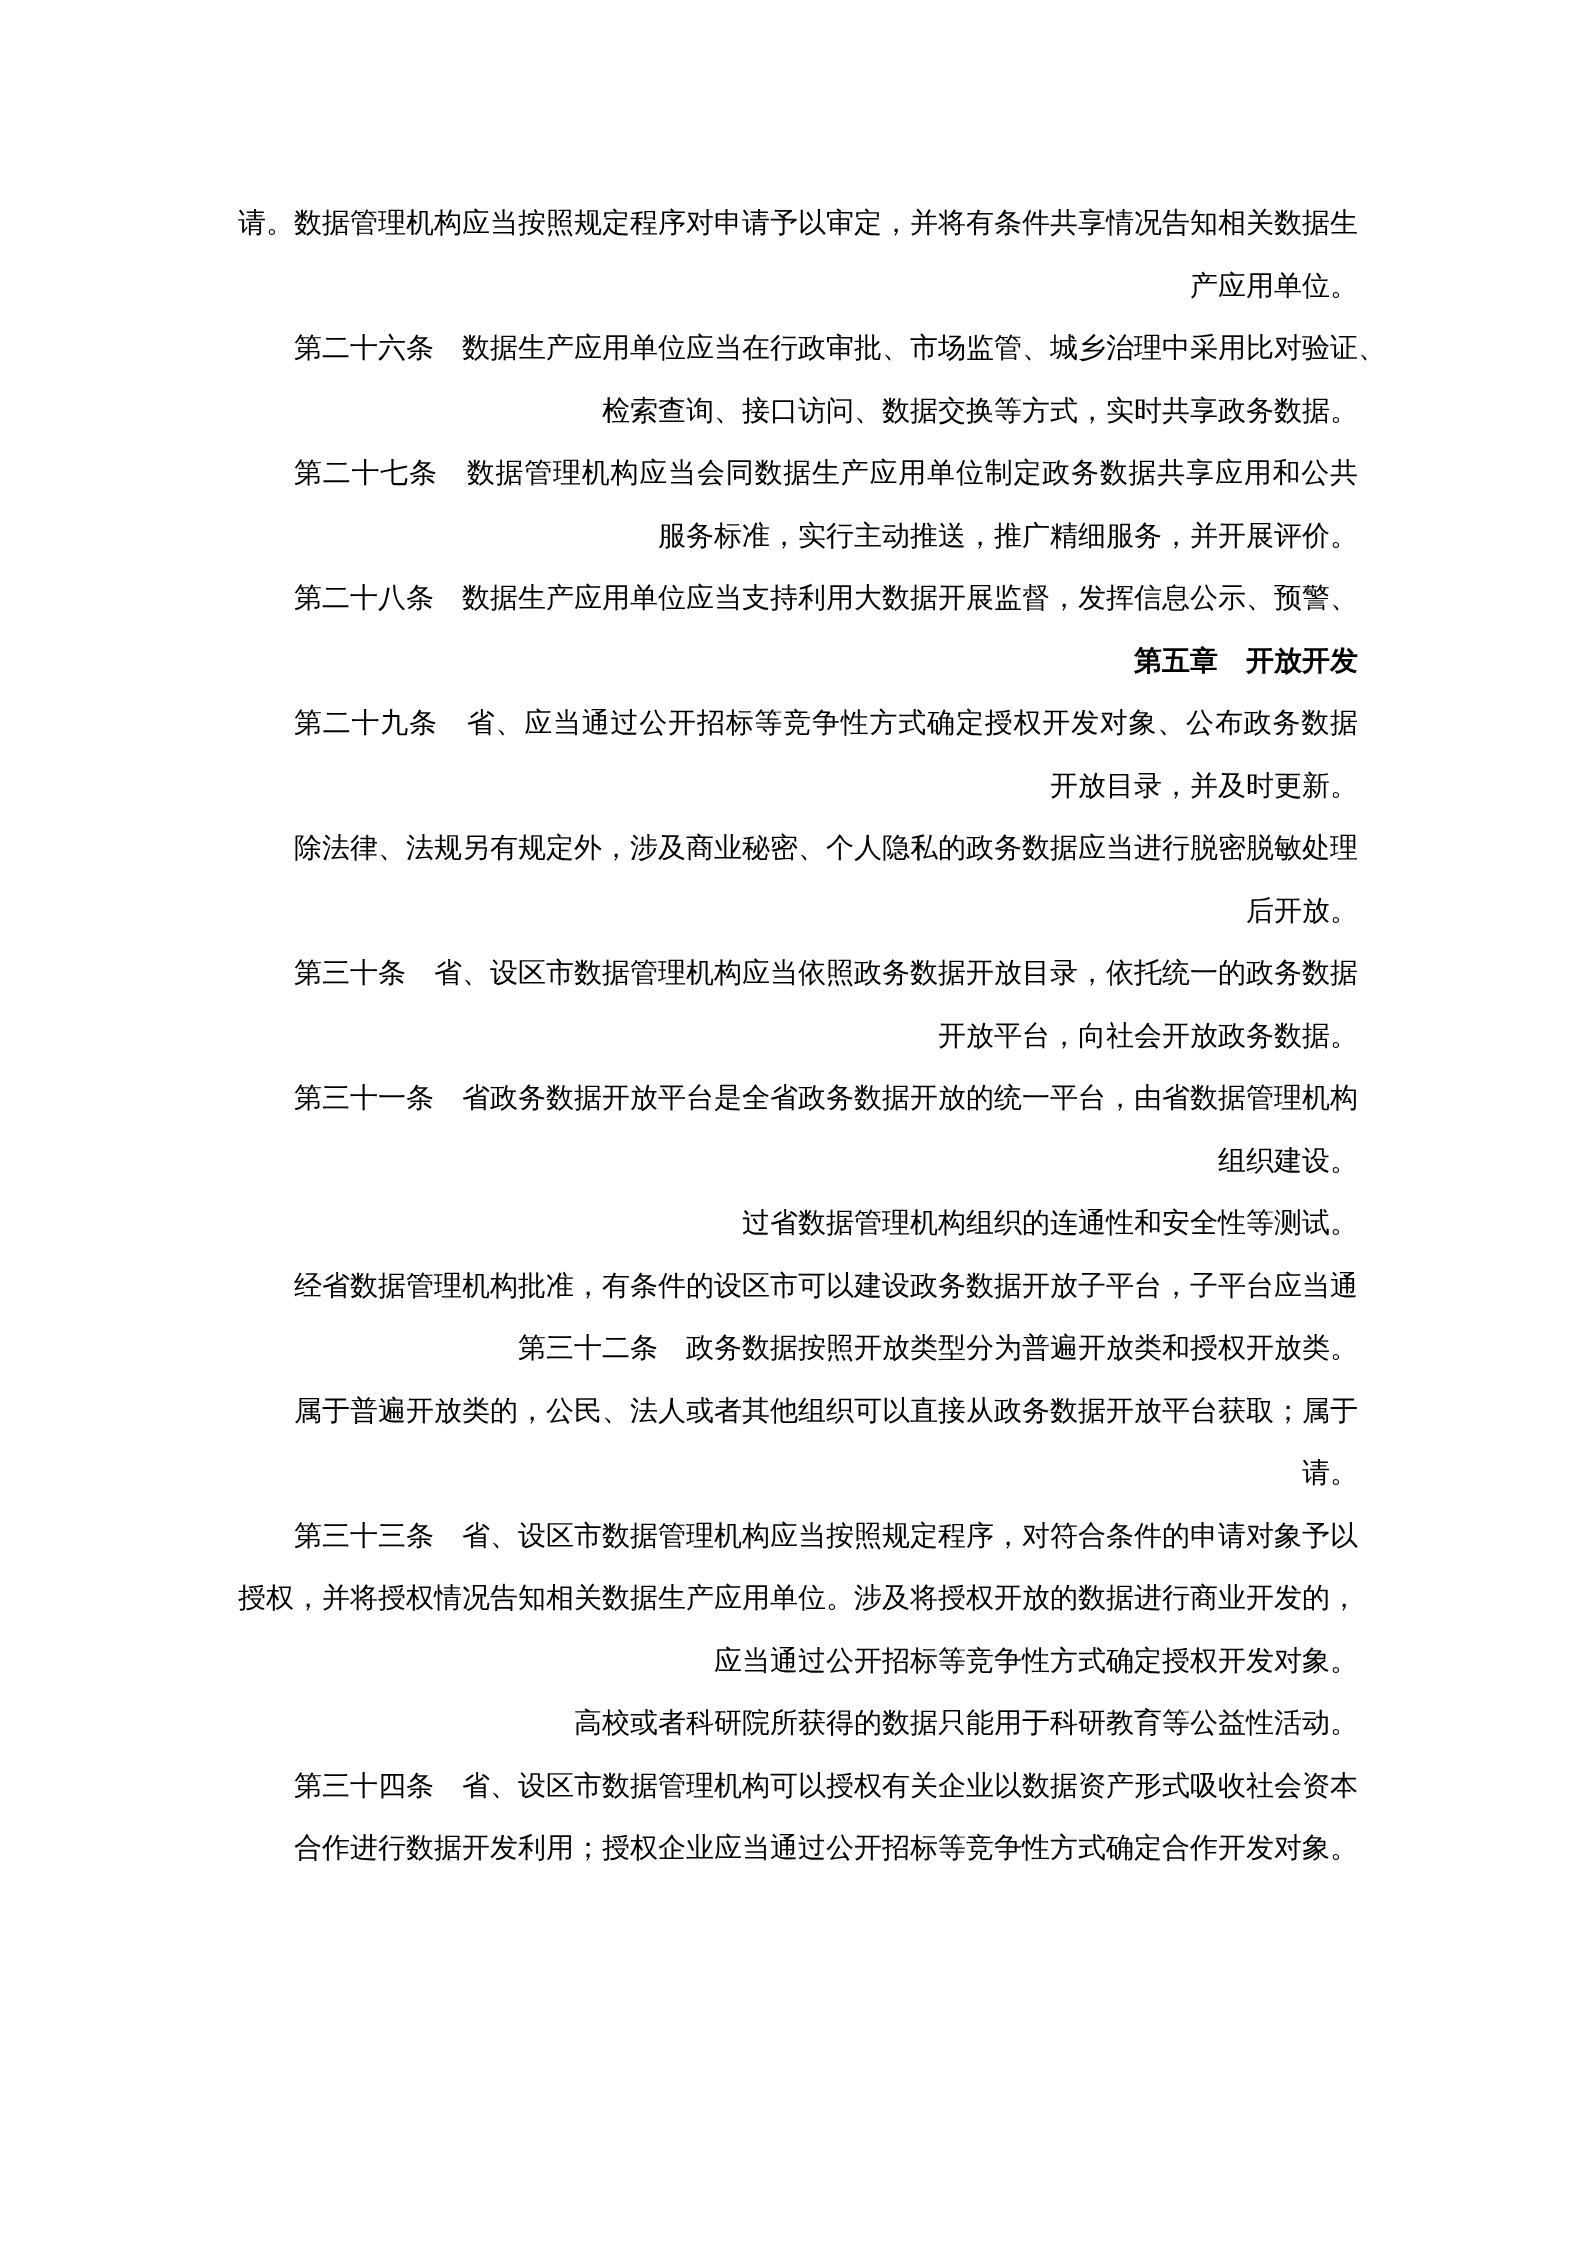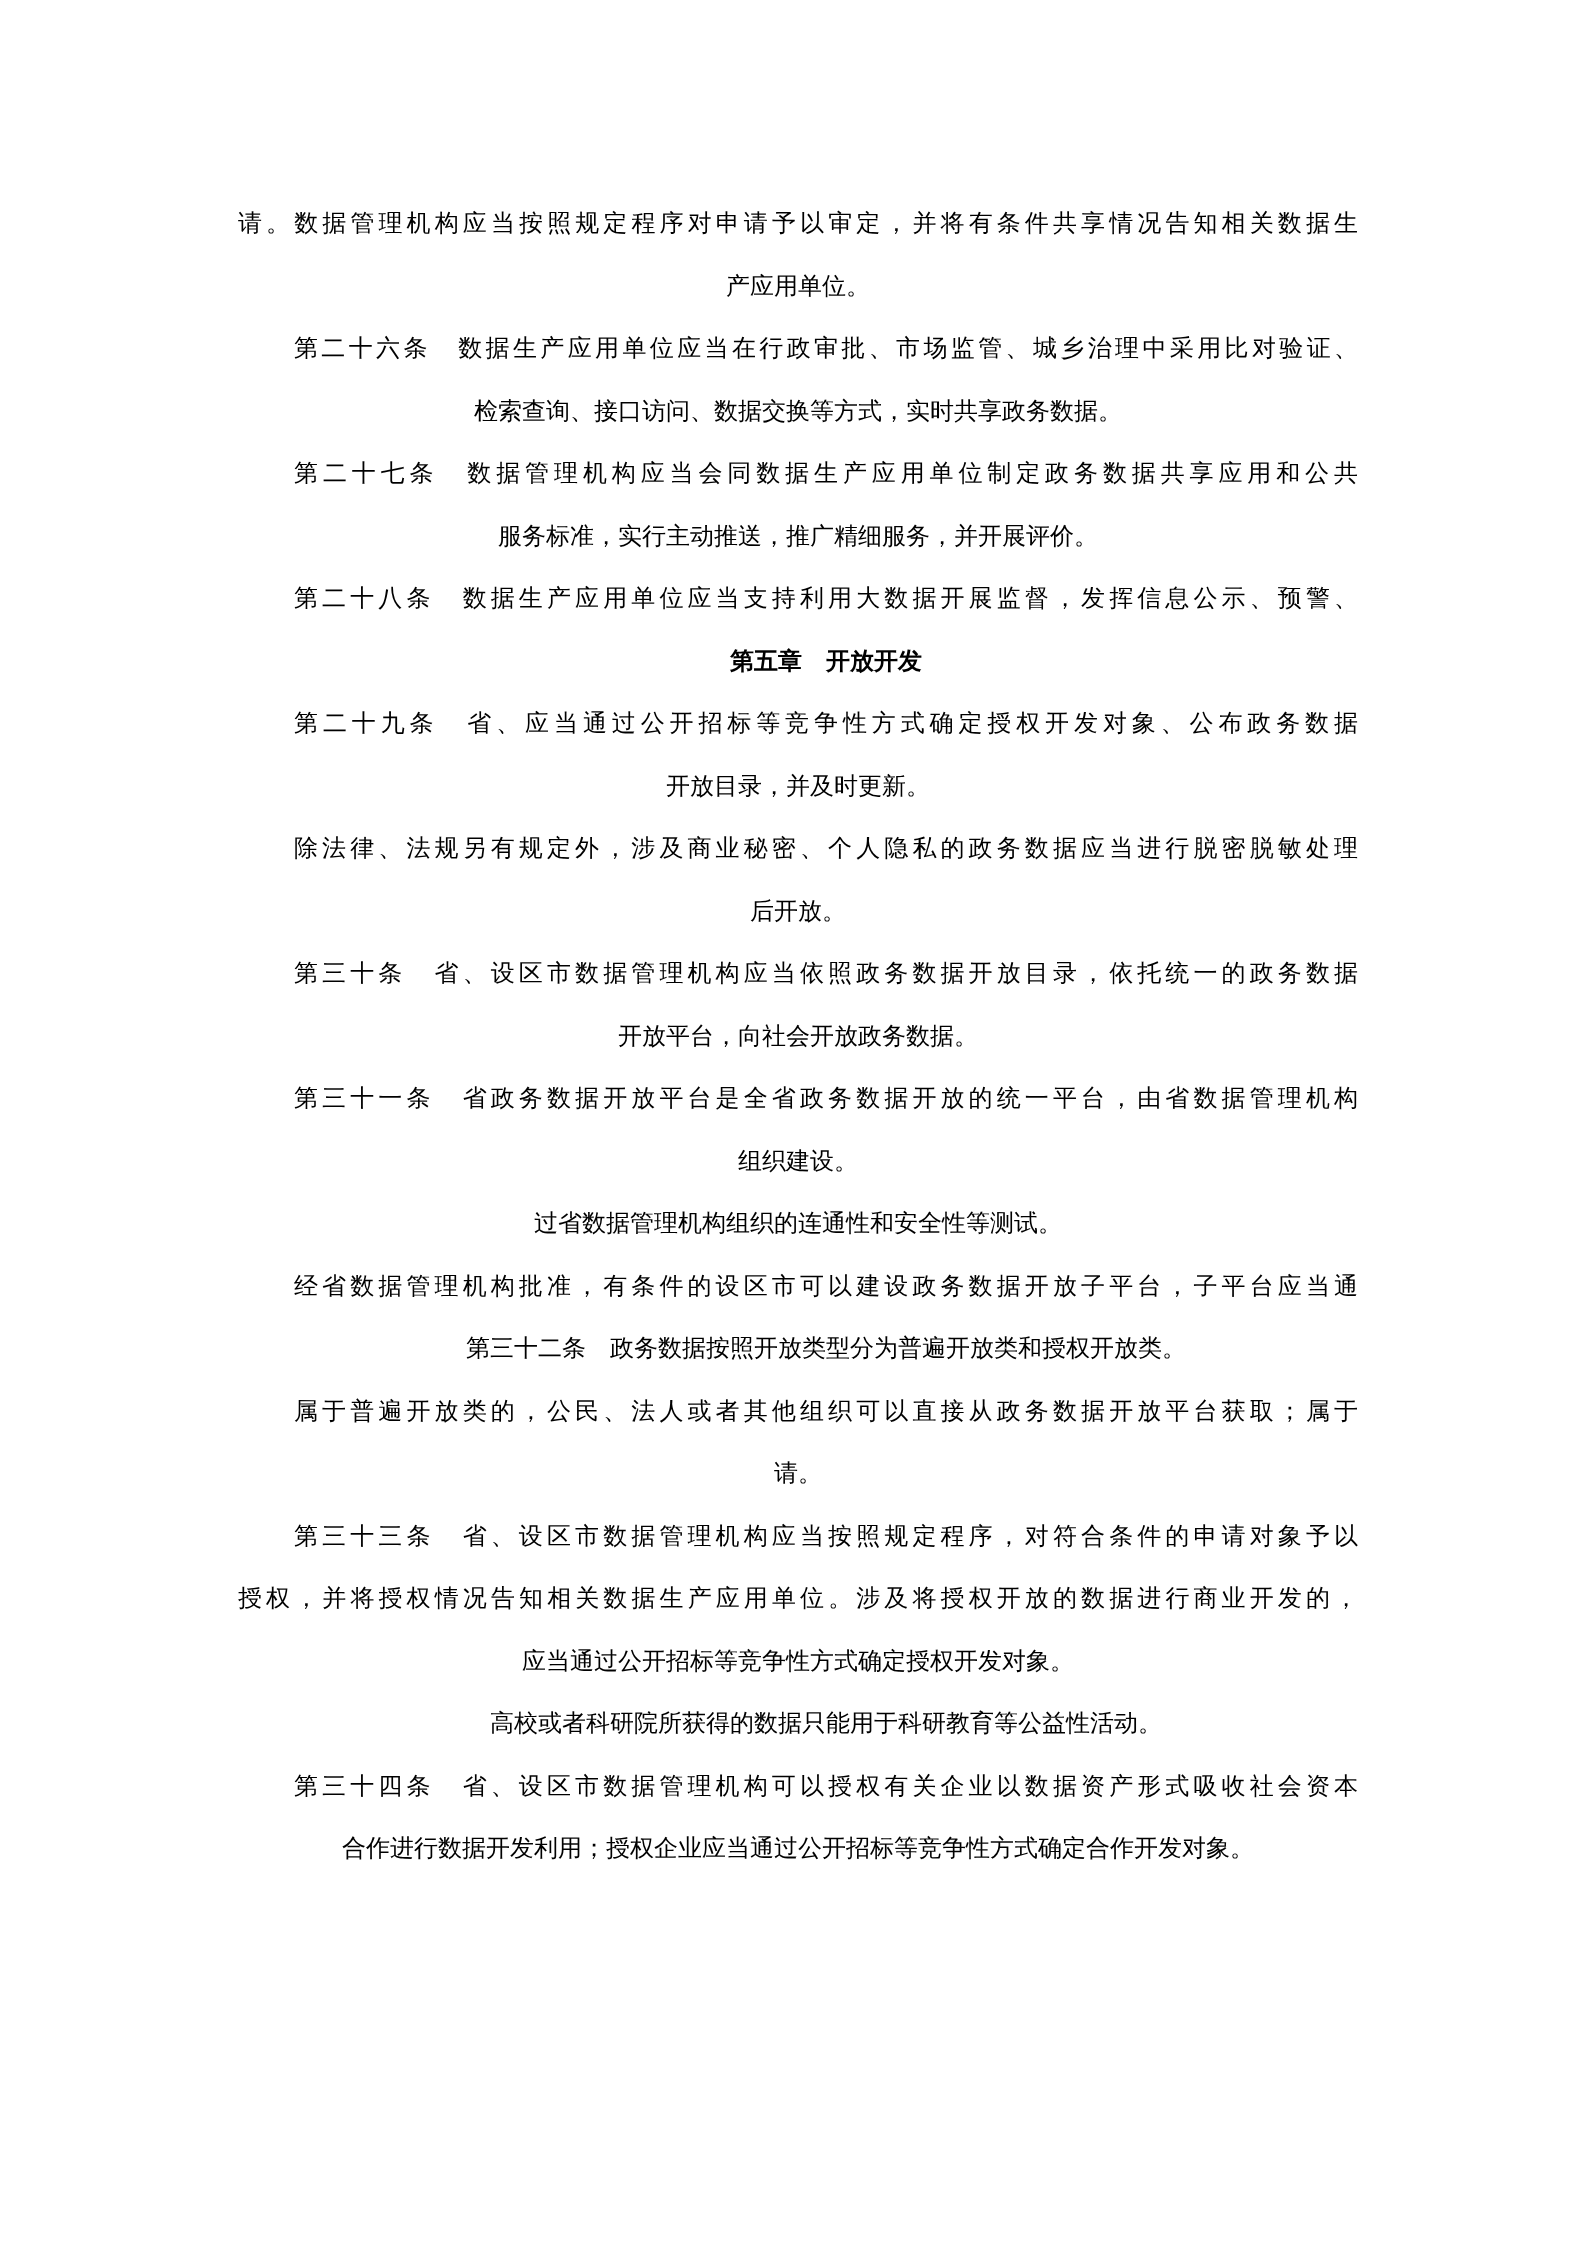--- a/index.html
+++ b/index.html
@@ -12,29 +12,29 @@
     width: 1586px;
     height: 2244px;
     background: #ffffff;
     box-sizing: border-box;
     padding: 192px 0 0 238px;
     overflow: hidden;
   }
   .doc-body {
     width: 1120px;
     font-family: "Liberation Serif", serif;
-    font-size: 24px;
+    font-size: 28px;
     line-height: 62.5px;
     color: #000000;
     text-align: left;
   }
   .para { margin: 0; padding: 0; }
   .line {
     white-space: nowrap;
-    text-align: center;
+    text-align: right;
   }
   .line.fill {
     text-align: justify;
     text-align-last: justify;
   }
   .line.indent {
     padding-left: 56px; 
   }
   .para.heading .line {
     font-weight: 700;

